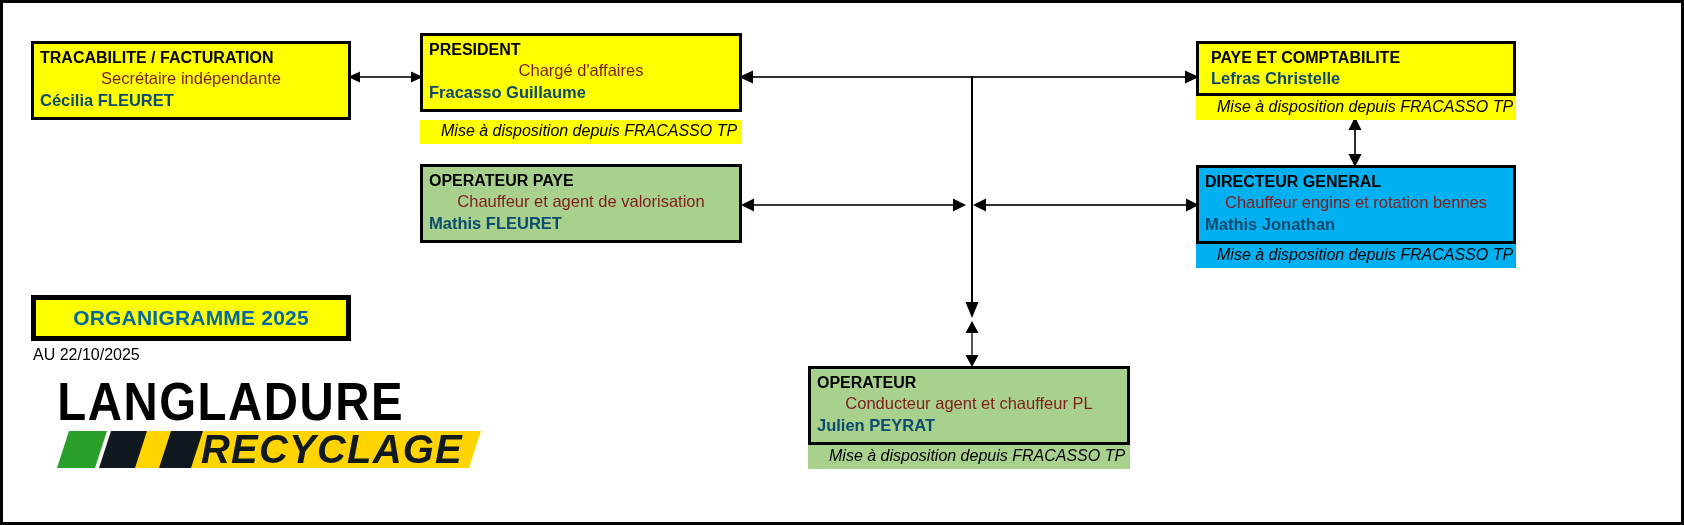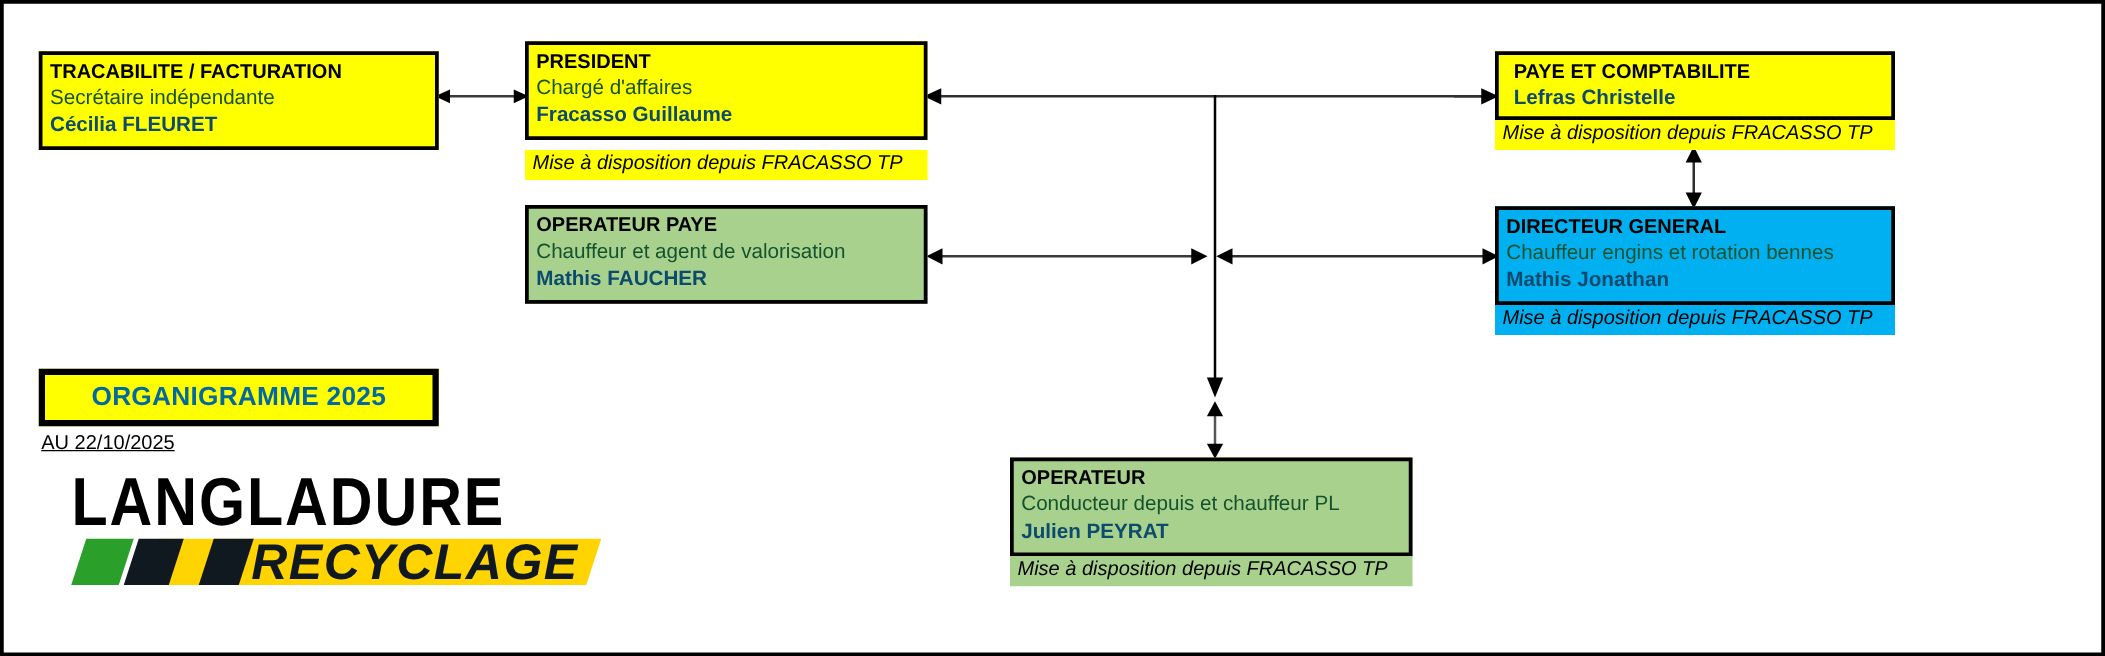--- a/index.html
+++ b/index.html
@@ -30,37 +30,38 @@
   }
   .node .title {
     font-weight: bold;
     font-size: 16px;
     color: #000;
     white-space: nowrap;
   }
   .node .role {
     font-weight: normal;
     font-size: 16.5px;
-    color: #14532d;
-    white-space: nowrap;
+    color: #7f1d1d;
+    white-space: nowrap;
+    text-align: center;
   }
   .node .person {
     font-weight: bold;
     font-size: 16.5px;
     color: #0c4a6e;
     white-space: nowrap;
   }
   .note {
     position: absolute;
     box-sizing: border-box;
     font-style: italic;
     font-weight: normal;
     font-size: 16px;
     color: #000;
-    padding: 1px 6px 2px 6px;
+    padding: 1px 6px 2px 21px;
     white-space: nowrap;
     line-height: 1.3;
   }
 
   .fill-yellow { background: #ffff00; }
   .fill-green  { background: #a9d18e; }
   .fill-blue   { background: #00b0f0; }
 
   
   #title-badge {
@@ -169,48 +170,48 @@
   <div class="node fill-yellow" style="left:417px; top:30px; width:322px; height:79px;">
     <div class="title">PRESIDENT</div>
     <div class="role">Chargé d'affaires</div>
     <div class="person">Fracasso Guillaume</div>
   </div>
   <div class="note fill-yellow" style="left:417px; top:117px; width:322px; height:24px;">Mise à disposition depuis FRACASSO TP</div>
 
   <div class="node fill-green" style="left:417px; top:161px; width:322px; height:79px;">
     <div class="title">OPERATEUR PAYE</div>
     <div class="role">Chauffeur et agent de valorisation</div>
-    <div class="person">Mathis FAUCHER</div>
+    <div class="person">Mathis FLEURET</div>
   </div>
 
   <div class="node fill-yellow" style="left:1193px; top:38px; width:320px; height:55px;padding-left:12px;">
     <div class="title">PAYE ET COMPTABILITE</div>
     <div class="person">Lefras Christelle</div>
   </div>
   <div class="note fill-yellow" style="left:1193px; top:93px; width:320px; height:24px;">Mise à disposition depuis FRACASSO TP</div>
 
   <div class="node fill-blue" style="left:1193px; top:162px; width:320px; height:79px;">
     <div class="title">DIRECTEUR GENERAL</div>
     <div class="role">Chauffeur engins et rotation bennes</div>
     <div class="person">Mathis Jonathan</div>
   </div>
   <div class="note fill-blue" style="left:1193px; top:241px; width:320px; height:24px;">Mise à disposition depuis FRACASSO TP</div>
 
   <div class="node fill-green" style="left:805px; top:363px; width:322px; height:79px;">
     <div class="title">OPERATEUR</div>
-    <div class="role">Conducteur depuis et chauffeur PL</div>
+    <div class="role">Conducteur agent et chauffeur PL</div>
     <div class="person">Julien PEYRAT</div>
   </div>
   <div class="note fill-green" style="left:805px; top:442px; width:322px; height:24px;">Mise à disposition depuis FRACASSO TP</div>
 
   <div id="title-badge" style="left:28px; top:292px; width:320px; height:46px;">
     <span class="badge-text">ORGANIGRAMME 2025</span>
   </div>
 
-  <div id="chart-date" style="left:30px; top:343px;text-decoration:underline;">AU 22/10/2025</div>
+  <div id="chart-date" style="left:30px; top:343px;">AU 22/10/2025</div>
 
   <div id="logo" style="left:48px; top:372px; width:430px; height:95px;">
     <svg width="430" height="95" viewBox="0 0 430 95">
 
       <text x="6" y="42" font-family="'Liberation Sans', sans-serif" font-size="46" font-weight="bold" fill="#000000" letter-spacing="1.5" transform="scale(1.03,1.18) translate(0,-4)">LANGLADURE</text>
 
       <polygon points="76,56 430,56 418,93 64,93" fill="#ffd400"></polygon>
 
       <polygon points="18,56 56,56 44,93 6,93" fill="#2aa02a"></polygon>
 

